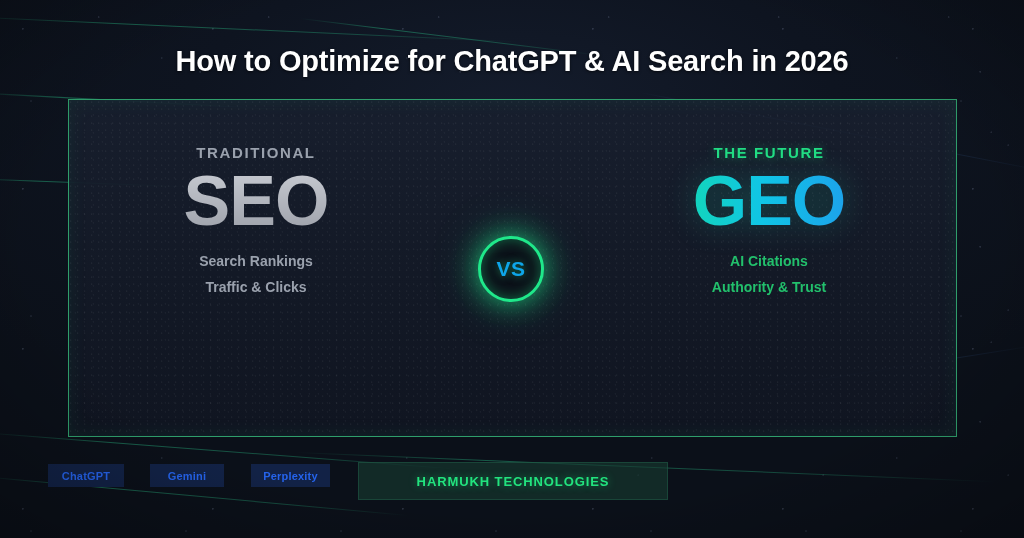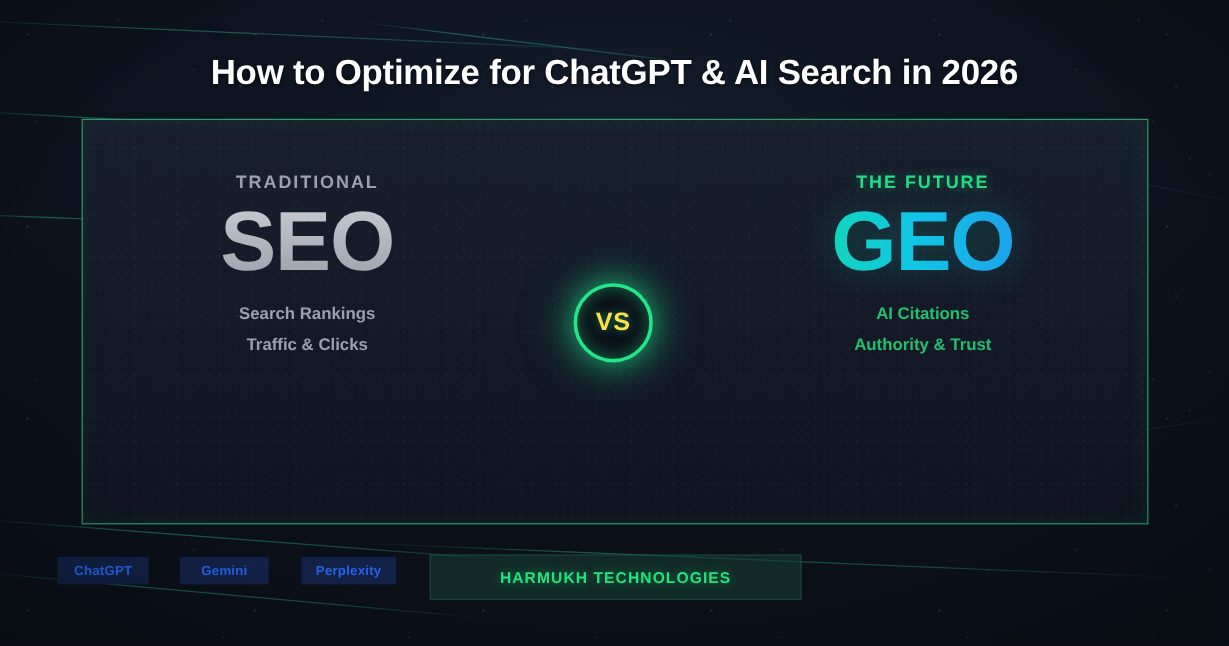--- a/index.html
+++ b/index.html
@@ -116,21 +116,21 @@
     width:66px; height:66px; border-radius:50%;
     border:3px solid #1fe88a;
     background:#0c1119;
     display:flex; align-items:center; justify-content:center;
     box-shadow:0 0 22px rgba(31,232,138,.55), 0 0 50px rgba(31,232,138,.25),
                0 0 14px rgba(31,232,138,.40) inset;
     z-index:5;
   }
   #vs-text {
     font-size:21px; font-weight:bold; letter-spacing:.5px;
-    color:#fde047; text-shadow:0 0 8px rgba(32,229,140,.55);
+    color:#0ea5e9; text-shadow:0 0 8px rgba(32,229,140,.55);
   }
   #vs-glow {
     position:absolute; left:447px; top:205px;
     width:128px; height:128px; border-radius:50%;
     background:radial-gradient(circle, rgba(31,232,138,.20) 0%, rgba(31,232,138,.07) 42%, rgba(31,232,138,0) 70%);
     pointer-events:none; z-index:4;
   }
 
   
   #bottom-row { position:absolute; left:0; top:464px; width:1024px; height:40px; }

